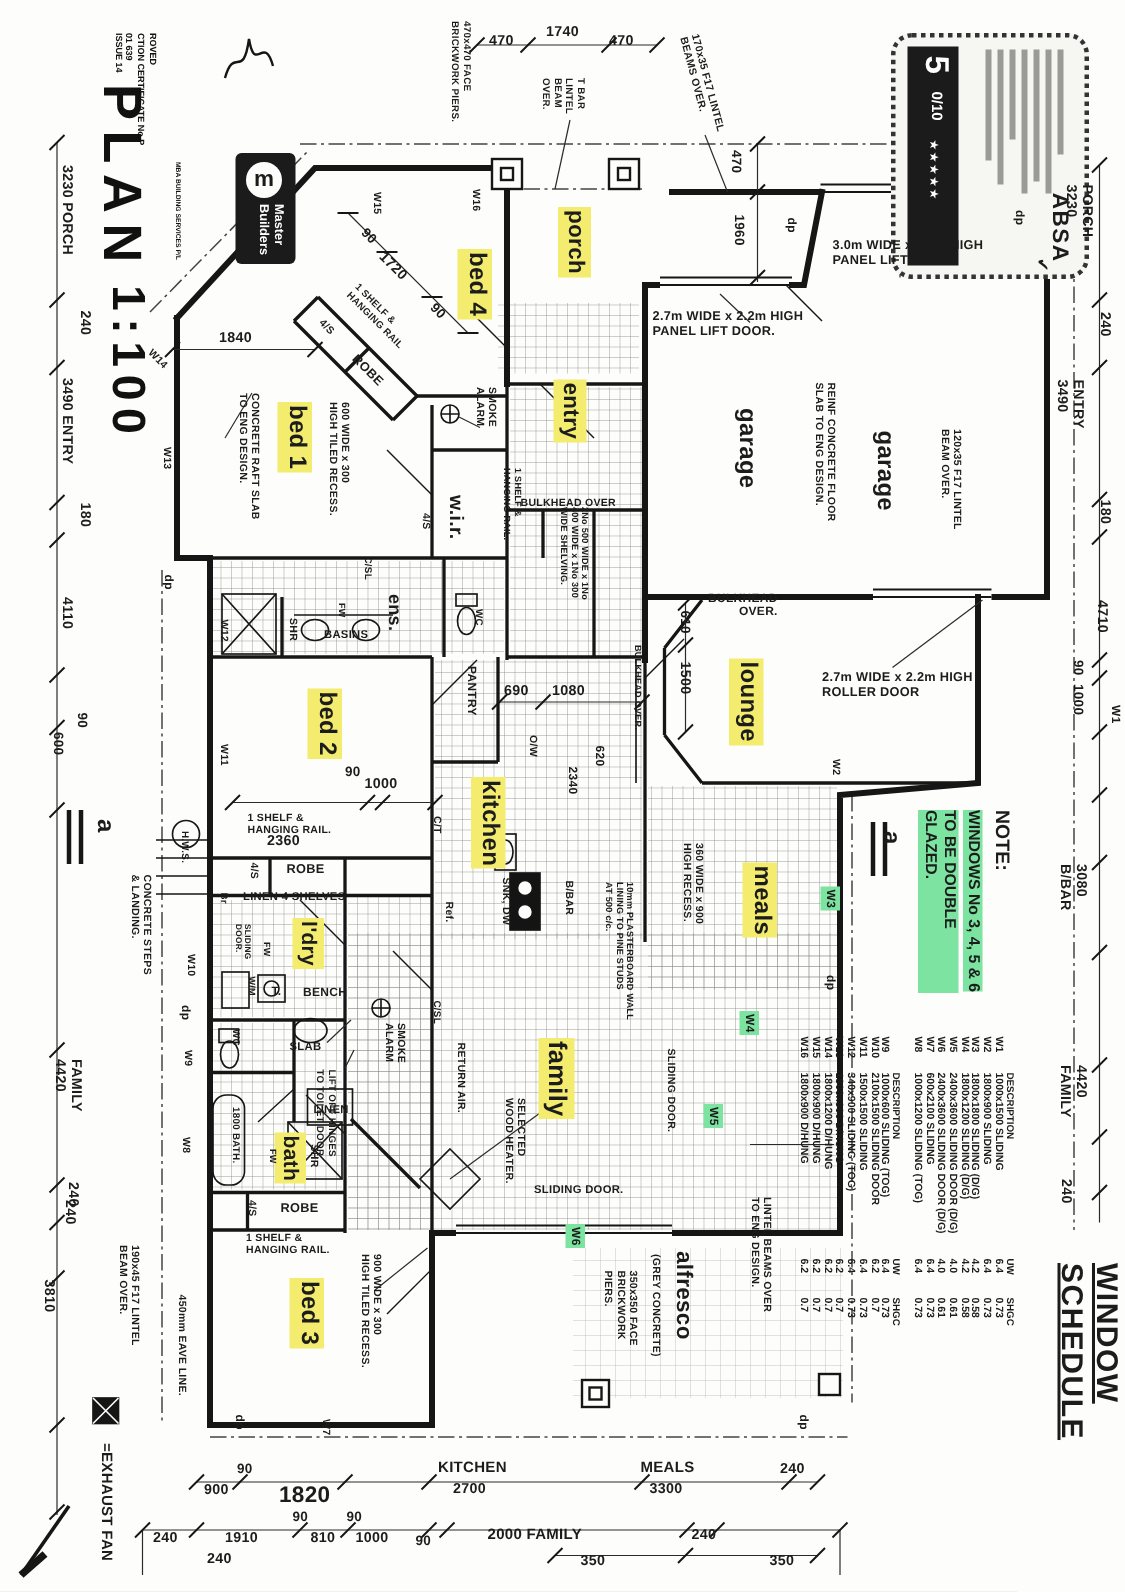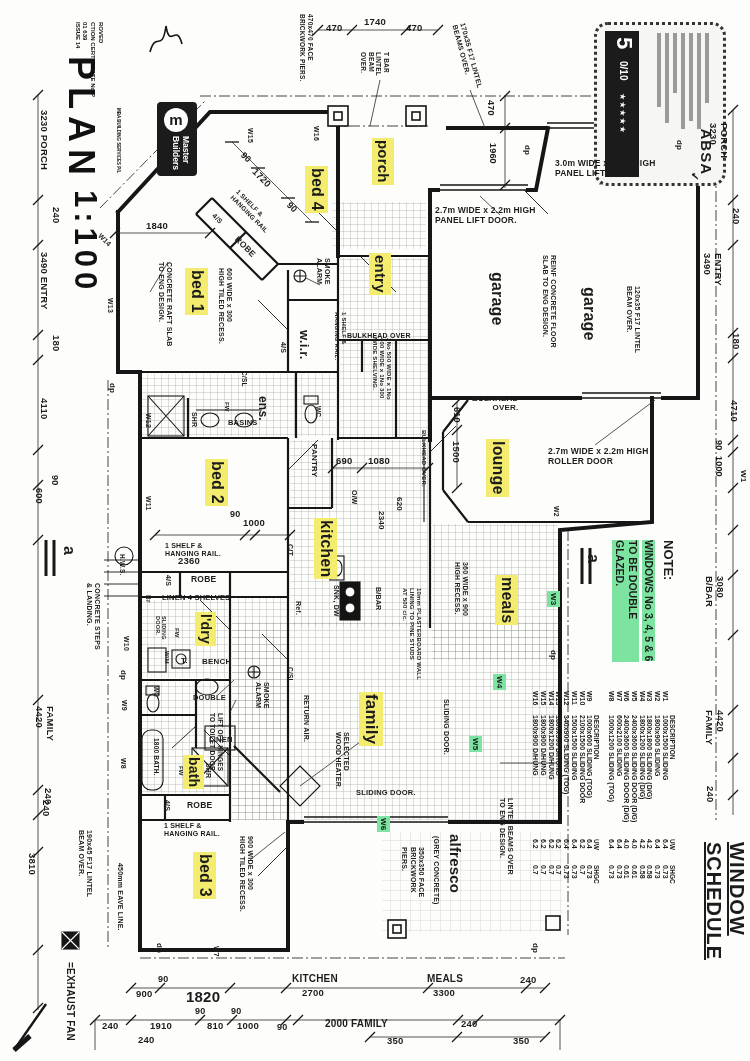--- a/index.html
+++ b/index.html
@@ -540,21 +540,21 @@
       <div class="lbl" style="left: 506px; top: 272px; font-size: 16px; transform: rotate(90deg);">garage</div>
       <div class="lbl" style="left: 598px; top: 287px; font-size: 16px; transform: rotate(90deg);">garage</div>
       <div class="lbl" style="left: 557px; top: 255px; font-size: 7px; transform: rotate(90deg);">REINF CONCRETE FLOOR
 SLAB TO ENG DESIGN.</div>
       <div class="lbl" style="left: 641px; top: 286px; font-size: 7px; transform: rotate(90deg);">120x35 F17 LINTEL
 BEAM OVER.</div>
       <div class="lbl" style="left: 748px; top: 470px; font-size: 8px; transform: rotate(90deg);">W1</div>
       <div class="lbl" style="left: 152px; top: 413px; font-size: 7px; transform: rotate(90deg);">W12</div>
       <div class="lbl" style="left: 152px; top: 496px; font-size: 7px; transform: rotate(90deg);">W11</div>
       <div class="lbl" style="left: 270px; top: 396px; font-size: 12px; transform: rotate(90deg);">ens.</div>
-      <div class="lbl" style="left: 228px; top: 419px; font-size: 7.5px;">BASINS</div>
+      <div class="lbl" style="left: 216px; top: 419px; font-size: 7.5px;">BASINS</div>
       <div class="lbl" style="left: 198px; top: 412px; font-size: 7px; transform: rotate(90deg);">SHR</div>
       <div class="lbl" style="left: 230px; top: 402px; font-size: 6px; transform: rotate(90deg);">FW</div>
       <div class="lbl" style="left: 248px; top: 371px; font-size: 6.5px; transform: rotate(90deg);">C/SL</div>
       <div class="lbl" style="left: 322px; top: 406px; font-size: 6.5px; transform: rotate(90deg);">WC</div>
       <div class="lbl hl-y" style="left: 226px; top: 461px; font-size: 16px; transform: rotate(90deg);">bed 2</div>
       <div class="lbl" style="left: 178px; top: 517px; font-size: 9.5px; margin-top: 38px;">2360</div>
       <div class="lbl" style="left: 230px; top: 509px; font-size: 9px;">90</div>
       <div class="lbl" style="left: 243px; top: 517px; font-size: 9.5px;">1000</div>
       <div class="lbl" style="left: 165px; top: 542px; font-size: 7px;">1 SHELF &amp;
 HANGING RAIL.</div>
@@ -594,21 +594,21 @@
       <div class="lbl" style="left: 422px; top: 588px; font-size: 6px; transform: rotate(90deg);">10mm PLASTERBOARD WALL
 LINING TO PINE STUDS
 AT 500 c/c.</div>
       <div class="lbl hl-y" style="left: 214px; top: 614px; font-size: 14px; transform: rotate(90deg);">l'dry</div>
       <div class="lbl" style="left: 167px; top: 616px; font-size: 5.5px; transform: rotate(90deg);">SLIDING
 DOOR.</div>
       <div class="lbl" style="left: 180px; top: 628px; font-size: 6px; transform: rotate(90deg);">FW</div>
       <div class="lbl" style="left: 170px; top: 651px; font-size: 6px; transform: rotate(90deg);">W/M</div>
       <div class="lbl" style="left: 181px; top: 656px; font-size: 8px;">T.</div>
       <div class="lbl" style="left: 202px; top: 657px; font-size: 8px;">BENCH</div>
-      <div class="lbl" style="left: 193px; top: 694px; font-size: 7.5px;">DOUBLE</div>
+      <div class="lbl" style="left: 193px; top: 694px; font-size: 7.5px;">SLAB</div>
       <div class="lbl" style="left: 160px; top: 686px; font-size: 6.5px; transform: rotate(90deg);">WC</div>
       <div class="lbl" style="left: 270px; top: 682px; font-size: 7px; transform: rotate(90deg);">SMOKE
 ALARM</div>
       <div class="lbl" style="left: 294px; top: 667px; font-size: 6.5px; transform: rotate(90deg);">C/SL</div>
       <div class="lbl" style="left: 310px; top: 695px; font-size: 7px; transform: rotate(90deg);">RETURN AIR.</div>
       <div class="lbl hl-y" style="left: 381px; top: 694px; font-size: 17px; transform: rotate(90deg);">family</div>
       <div class="lbl" style="left: 350px; top: 732px; font-size: 7px; transform: rotate(90deg);">SELECTED
 WOOD HEATER.</div>
       <div class="lbl" style="left: 450px; top: 699px; font-size: 7px; transform: rotate(90deg);">SLIDING DOOR.</div>
       <div class="lbl" style="left: 356px; top: 789px; font-size: 7.5px;">SLIDING DOOR.</div>

